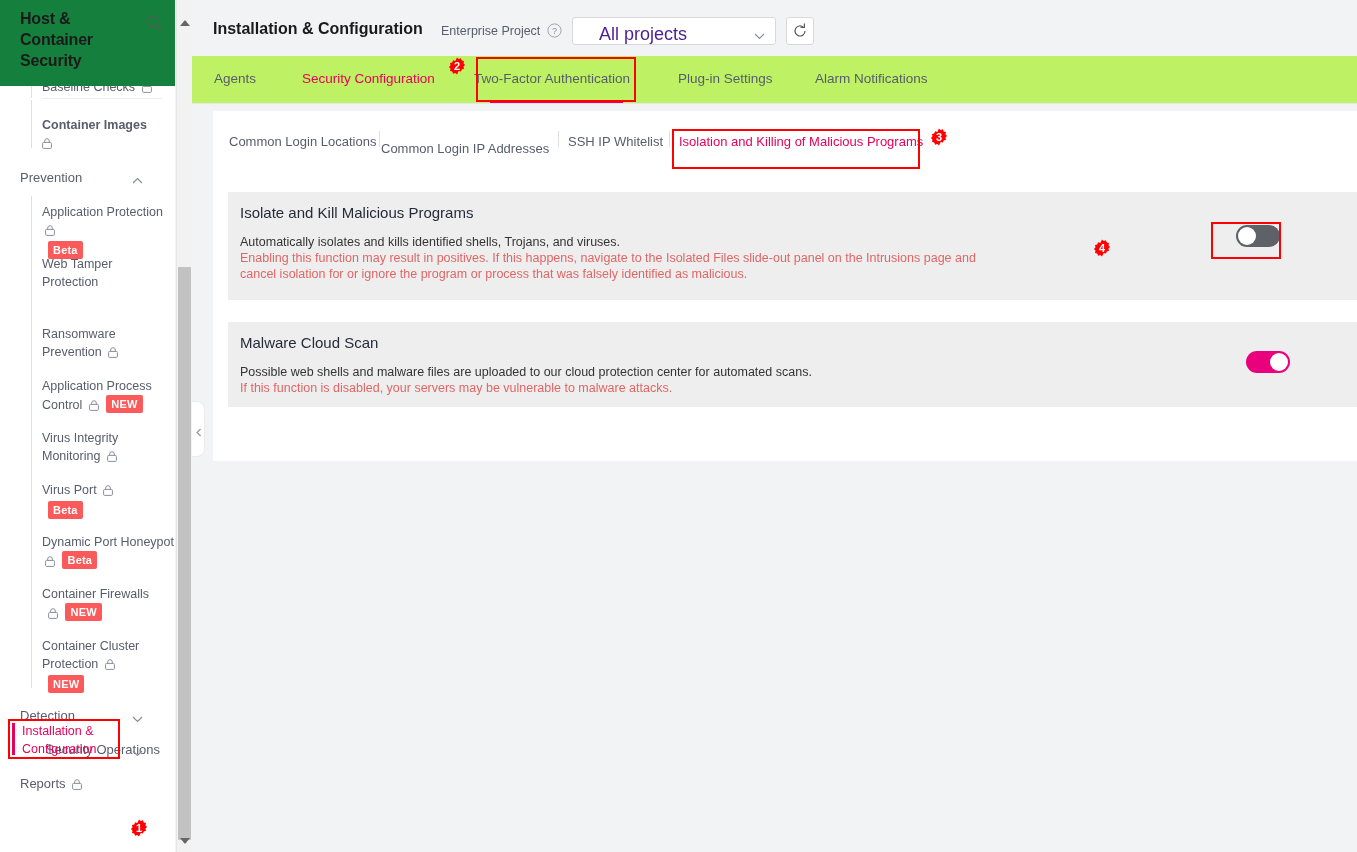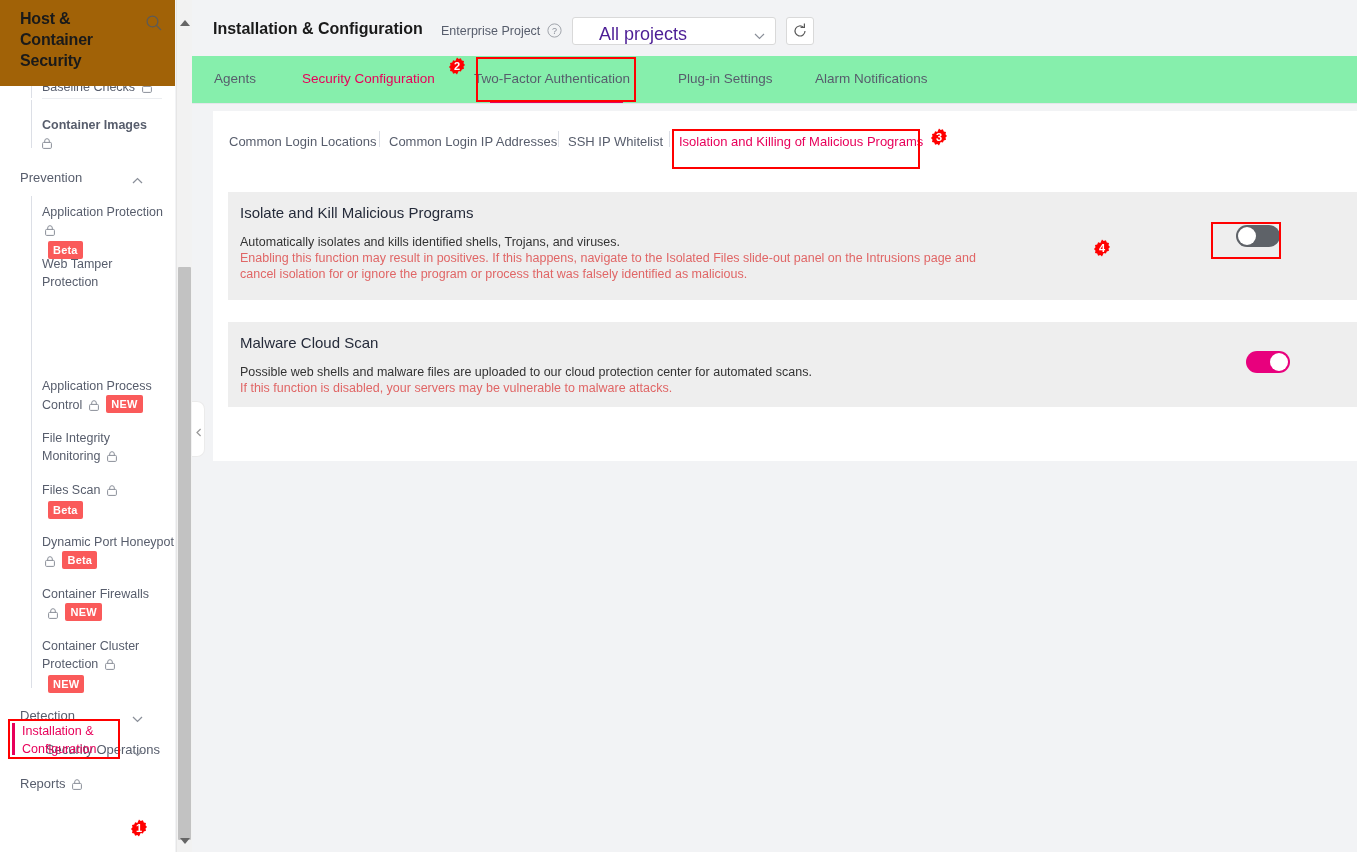--- a/index.html
+++ b/index.html
@@ -24,21 +24,21 @@
     width: 175px;
     height: 852px;
     background: #ffffff;
     overflow: hidden;
   }
   #sidebar-header {
     position: absolute;
     left: 0; top: 0;
     width: 175px;
     height: 86px;
-    background: #a16207;
+    background: #15803d;
     z-index: 5;
   }
   #product-title {
     position: absolute;
     left: 20px; top: 8px;
     width: 115px;
     font-size: 16px;
     font-weight: bold;
     color: #1a1a1a;
     line-height: 21px;
@@ -212,21 +212,21 @@
     border-radius: 3px;
     box-sizing: border-box;
     cursor: pointer;
   }
 
   
   #tabbar {
     position: absolute;
     left: 0; top: 56px;
     width: 1165px; height: 47px;
-    background: #86efac;
+    background: #bef264;
     border-bottom: 1px solid #e4e6eb;
     text-decoration: underline;
   }
   .tab {
     position: absolute;
     top: 15px;
     font-size: 13.5px;
     color: #575d6c;
     cursor: pointer;
     white-space: nowrap;
@@ -432,44 +432,53 @@
           <path d="M2.7 4.4V3a2.3 2.3 0 0 1 4.6 0v1.4" fill="none" stroke="#8a8f99" stroke-width="1"></path>
         </svg>
     </span><br>
     <span class="tag block" style="margin-left:6px;">Beta</span>
   </div>
 
   <div class="nav-sub" style="top:255px;">
     <span>Web Tamper Protection</span>
   </div>
 
+  <div class="nav-sub" style="top:325px;">
+    <span>Ransomware Prevention</span>
+    <span class="lock">
+      <svg width="10" height="11" viewBox="0 0 10 11">
+          <rect x="0.6" y="4.4" width="8.8" height="6" rx="1" fill="none" stroke="#8a8f99" stroke-width="1"></rect>
+          <path d="M2.7 4.4V3a2.3 2.3 0 0 1 4.6 0v1.4" fill="none" stroke="#8a8f99" stroke-width="1"></path>
+        </svg>
+    </span>
+  </div>
 
   <div class="nav-sub" style="top:377px;width:132px;">
     <span>Application Process Control</span>
     <span class="lock">
       <svg width="10" height="11" viewBox="0 0 10 11">
           <rect x="0.6" y="4.4" width="8.8" height="6" rx="1" fill="none" stroke="#8a8f99" stroke-width="1"></rect>
           <path d="M2.7 4.4V3a2.3 2.3 0 0 1 4.6 0v1.4" fill="none" stroke="#8a8f99" stroke-width="1"></path>
         </svg>
     </span>
     <span class="tag">NEW</span>
   </div>
 
   <div class="nav-sub" style="top:429px;">
-    <span>File Integrity Monitoring</span>
+    <span>Virus Integrity Monitoring</span>
     <span class="lock">
       <svg width="10" height="11" viewBox="0 0 10 11">
           <rect x="0.6" y="4.4" width="8.8" height="6" rx="1" fill="none" stroke="#8a8f99" stroke-width="1"></rect>
           <path d="M2.7 4.4V3a2.3 2.3 0 0 1 4.6 0v1.4" fill="none" stroke="#8a8f99" stroke-width="1"></path>
         </svg>
     </span>
   </div>
 
   <div class="nav-sub" style="top:481px;">
-    <span>Files Scan</span>
+    <span>Virus Port</span>
     <span class="lock">
       <svg width="10" height="11" viewBox="0 0 10 11">
           <rect x="0.6" y="4.4" width="8.8" height="6" rx="1" fill="none" stroke="#8a8f99" stroke-width="1"></rect>
           <path d="M2.7 4.4V3a2.3 2.3 0 0 1 4.6 0v1.4" fill="none" stroke="#8a8f99" stroke-width="1"></path>
         </svg>
     </span><br>
     <span class="tag block" style="margin-left:6px;">Beta</span>
   </div>
 
   <div class="nav-sub" style="top:533px;width:132px;">
@@ -579,21 +588,21 @@
     <div class="tab" style="left:486px;">Plug-in Settings</div>
     <div class="tab" style="left:623px;">Alarm Notifications</div>
   </div>
   <div id="tab-underline"></div>
   <div id="tab-hilite"></div>
 
   <div id="card">
 
     <div class="subtab" style="left:16px;">Common Login Locations</div>
     <div class="subtab-div" style="left:166px;"></div>
-    <div class="subtab" style="left:176px;">Common Login IP Addresses</div>
+    <div class="subtab" style="left:168px;margin-top:7px;">Common Login IP Addresses</div>
     <div class="subtab-div" style="left:345px;"></div>
     <div class="subtab" style="left:355px;">SSH IP Whitelist</div>
     <div class="subtab-div" style="left:456px;"></div>
     <div class="subtab active" style="left:466px;">Isolation and Killing of Malicious Programs</div>
     <div id="subtab-hilite"></div>
 
     <div class="panel" id="panel-1">
       <div class="panel-title">Isolate and Kill Malicious Programs</div>
       <div class="panel-desc" style="top:42px;">Automatically isolates and kills identified shells, Trojans, and viruses.</div>
       <div class="panel-warn" style="top:58px;">Enabling this function may result in positives. If this happens, navigate to the Isolated Files slide-out panel on the Intrusions page and cancel isolation for or ignore the program or process that was falsely identified as malicious.</div>

